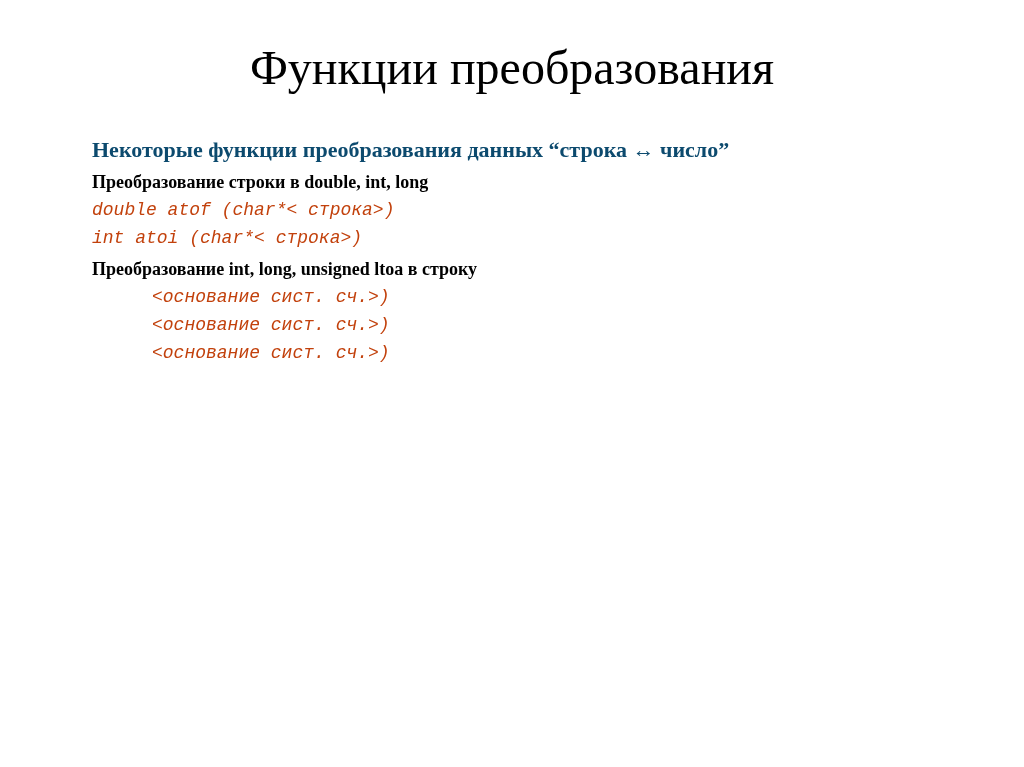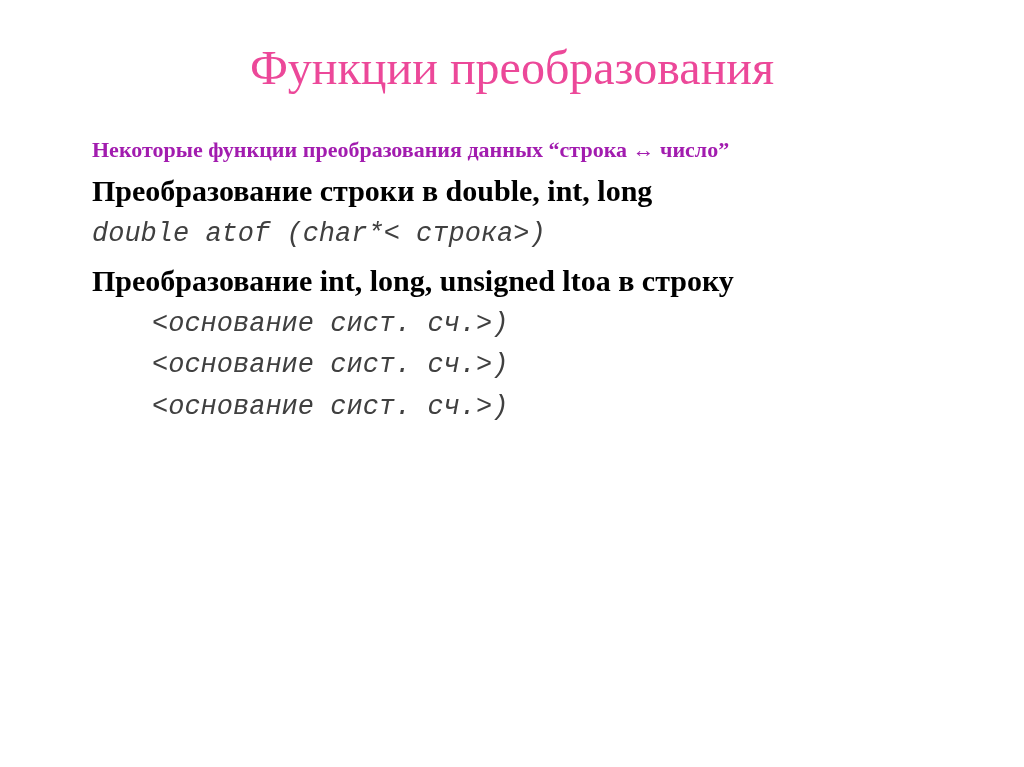--- a/index.html
+++ b/index.html
@@ -22,63 +22,63 @@
     .page-container {
       width: 100%;
       max-width: 960px;
       padding: 40px 60px 40px 60px;
     }
 
     .slide-title {
       text-align: center;
       font-size: 48px;
       font-weight: normal;
-      color: #ec4899;
+      color: #000000;
       margin-bottom: 40px;
       font-family: 'Times New Roman', Times, serif;
     }
 
     .content-section {
       margin-top: 10px;
     }
 
     .bold-text {
       font-weight: bold;
       font-size: 22px;
       font-family: 'Times New Roman', Times, serif;
-      color: #a21caf;
+      color: #0c4a6e;
       line-height: 1.4;
     }
 
     .bold-text .indent {
       display: block;
       padding-left: 60px;
     }
 
     .code-text {
       font-family: 'Courier New', Courier, monospace;
-      font-size: 27px;
-      color: #404040;
+      font-size: 18px;
+      color: #c2410c;
       line-height: 1.55;
       font-style: italic;
     }
 
     .code-line {
       display: block;
     }
 
     .code-indent {
       display: block;
       padding-left: 60px;
       font-family: Liberation Mono, monospace;
     }
 
     .section-header {
       font-weight: bold;
-      font-size: 30px;
+      font-size: 18px;
       font-family: 'Times New Roman', Times, serif;
       color: #000000;
       margin-top: 4px;
       margin-bottom: 2px;
       line-height: 1.4;
     }
   </style>
 </head>
 <body>
 
@@ -88,20 +88,21 @@
   <div class="content-section">
 
     <div class="bold-text">
       <span>Некоторые функции преобразования данных “строка ↔ число”</span>
     </div>
 
     <div class="section-header">Преобразование строки  в double, int, long</div>
 
     <div class="code-text">
       <span class="code-line">double atof (char*&lt; строка&gt;)</span>
+      <span class="code-line">int atoi (char*&lt; строка&gt;)</span>
     </div>
 
     <div class="section-header">Преобразование int, long, unsigned ltoa в строку</div>
 
     <div class="code-text">
       <span class="code-indent">&lt;основание сист. сч.&gt;)</span>
       <span class="code-indent">&lt;основание сист. сч.&gt;)</span>
       <span class="code-indent">&lt;основание сист. сч.&gt;)</span>
     </div>
 

